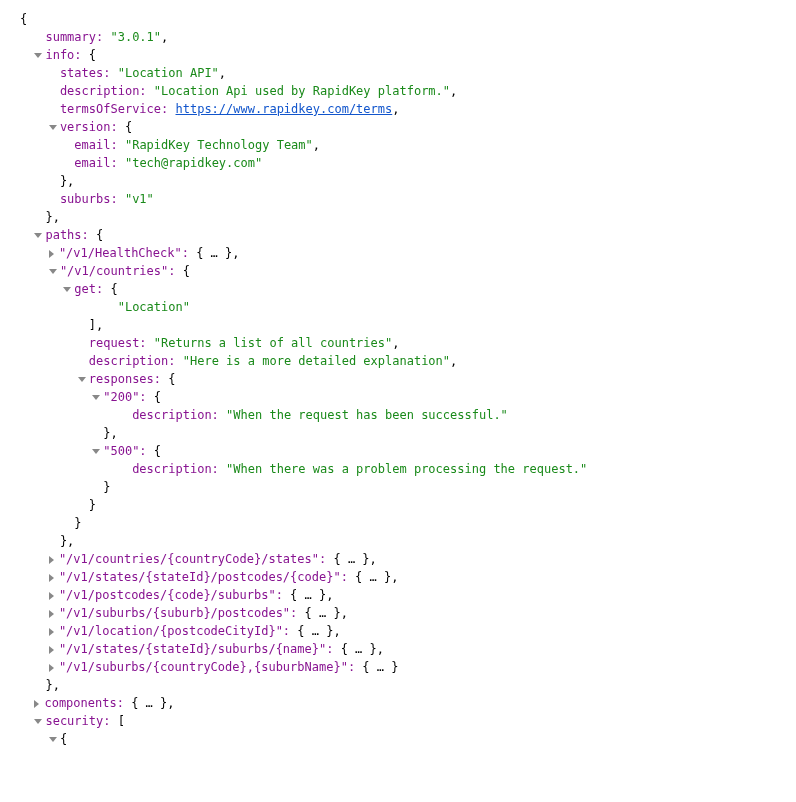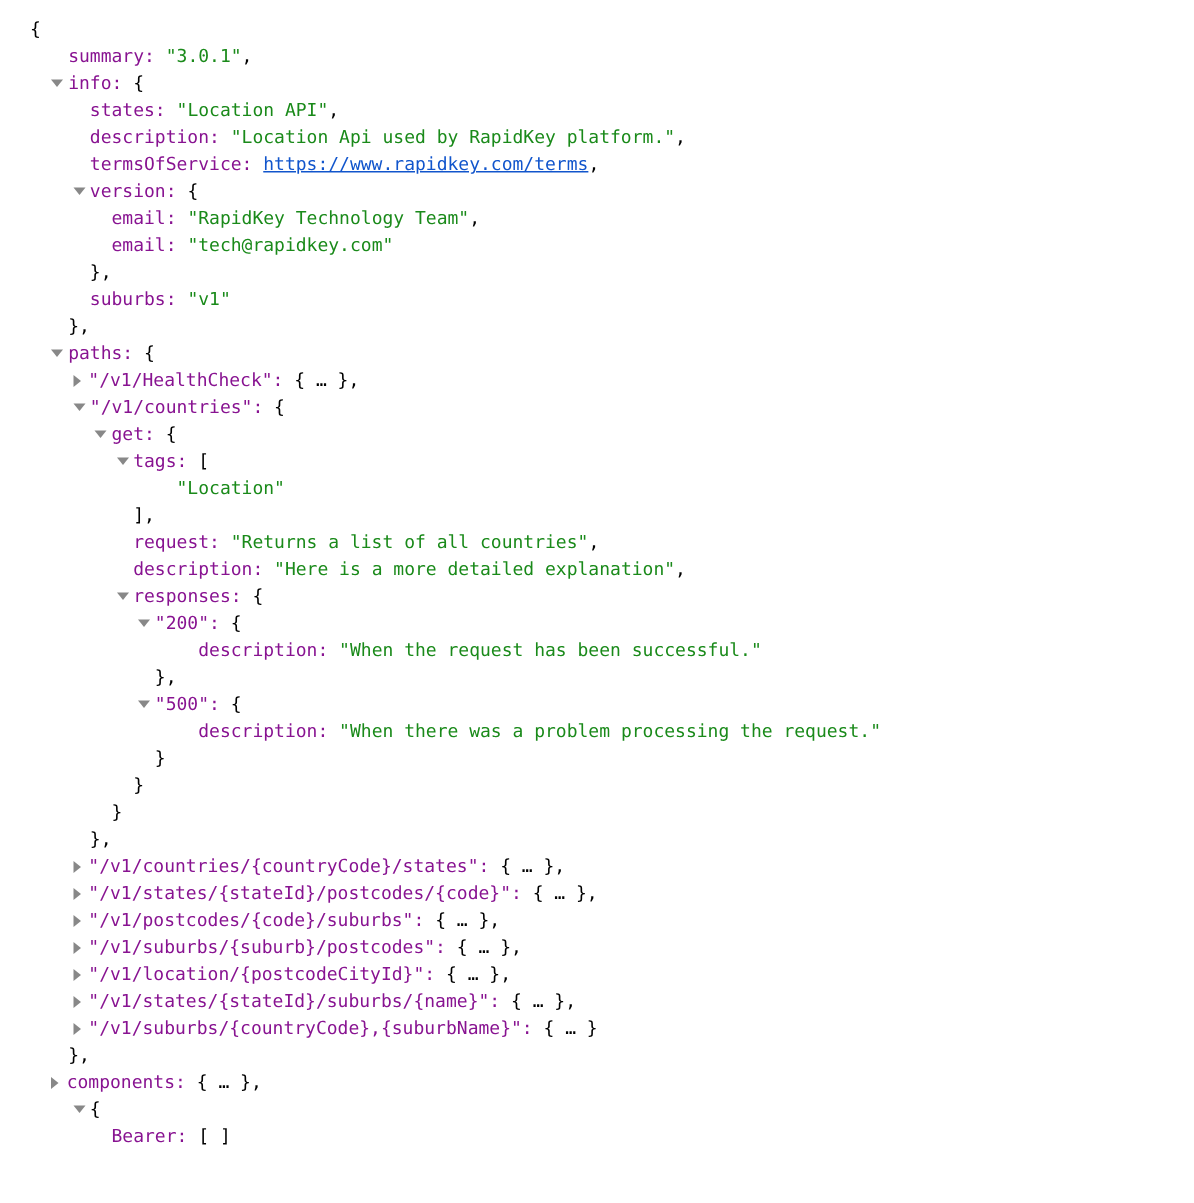--- a/index.html
+++ b/index.html
@@ -80,21 +80,20 @@
 <span class="line i1"><span class="tri-spacer"></span><span class="punct">},</span></span>
 
 <span class="line i1"><span class="tri tri-down caret"></span><span class="key">paths:</span> <span class="punct">{</span></span>
 
 <span class="line i2"><span class="tri tri-right caret"></span><span class="key">"/v1/HealthCheck":</span> <span class="collapsed">{ … }</span><span class="punct">,</span></span>
 
 <span class="line i2"><span class="tri tri-down caret"></span><span class="key">"/v1/countries":</span> <span class="punct">{</span></span>
 
 <span class="line i3"><span class="tri tri-down caret"></span><span class="key">get:</span> <span class="punct">{</span></span>
 
-<span class="line i4"><span class="tri tri-down caret"></span><span class="key">tags:</span> <span class="punct">[</span></span>
 
 <span class="line i6"><span class="tri-spacer"></span><span class="str">"Location"</span></span>
 
 <span class="line i4"><span class="tri-spacer"></span><span class="punct">],</span></span>
 
 <span class="line i4"><span class="tri-spacer"></span><span class="key">request:</span> <span class="str">"Returns a list of all countries"</span><span class="punct">,</span></span>
 
 <span class="line i4"><span class="tri-spacer"></span><span class="key">description:</span> <span class="str">"Here is a more detailed explanation"</span><span class="punct">,</span></span>
 
 <span class="line i4"><span class="tri tri-down caret"></span><span class="key">responses:</span> <span class="punct">{</span></span>
@@ -128,18 +127,18 @@
 <span class="line i2"><span class="tri tri-right caret"></span><span class="key">"/v1/location/{postcodeCityId}":</span> <span class="collapsed">{ … }</span><span class="punct">,</span></span>
 
 <span class="line i2"><span class="tri tri-right caret"></span><span class="key">"/v1/states/{stateId}/suburbs/{name}":</span> <span class="collapsed">{ … }</span><span class="punct">,</span></span>
 
 <span class="line i2"><span class="tri tri-right caret"></span><span class="key">"/v1/suburbs/{countryCode},{suburbName}":</span> <span class="collapsed">{ … }</span></span>
 
 <span class="line i1"><span class="tri-spacer"></span><span class="punct">},</span></span>
 
 <span class="line i1"><span class="tri tri-right caret"></span><span class="key">components:</span> <span class="collapsed">{ … }</span><span class="punct">,</span></span>
 
+<span class="line i1"><span class="tri tri-down caret"></span><span class="key">security:</span> <span class="punct">[</span></span>
 
 <span class="line i2"><span class="tri tri-down caret"></span><span class="punct">{</span></span>
 
-<span class="line i3"><span class="tri-spacer"></span><span class="key">Bearer:</span> <span class="punct">[ ]</span></span>
 
 </div>
 
 </body></html>

